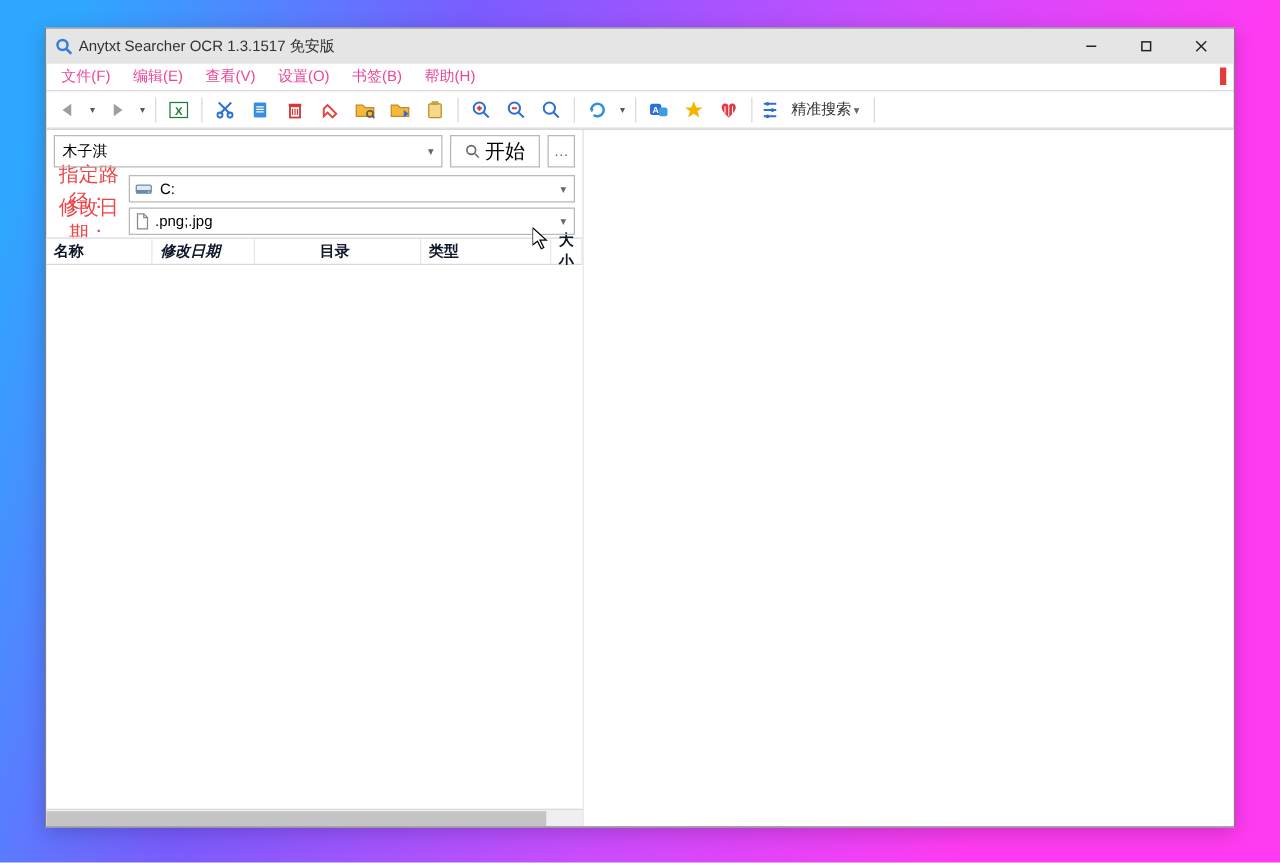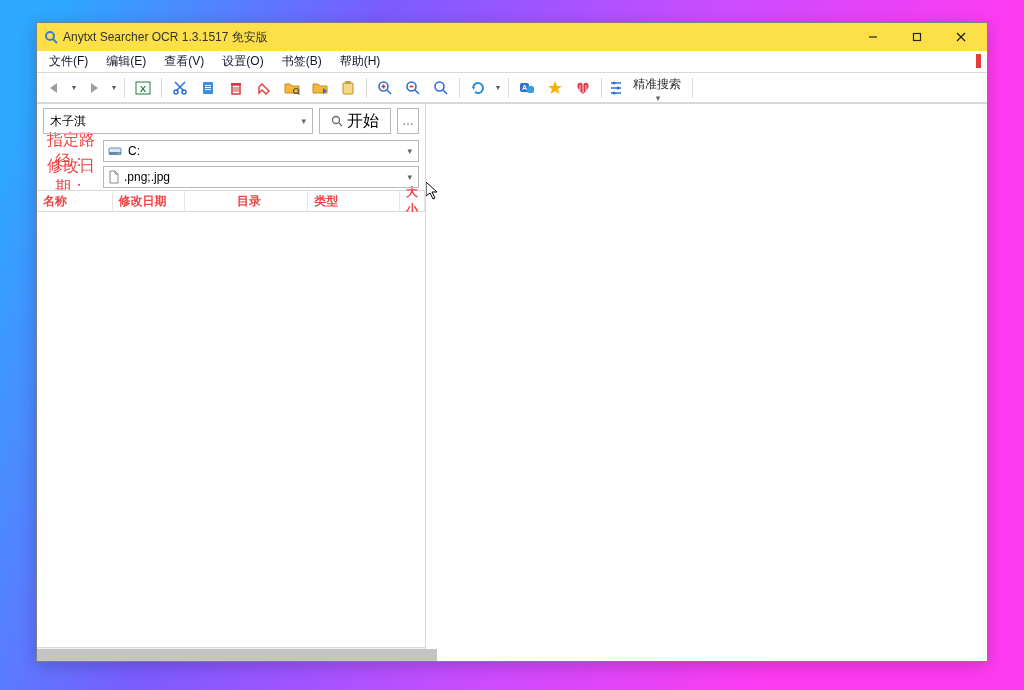--- a/index.html
+++ b/index.html
@@ -22,21 +22,21 @@
     border: 1px solid #7f7f7f;
     display: flex;
     flex-direction: column;
     box-shadow: 0 4px 16px rgba(0,0,0,0.2);
   }
   .titlebar {
     height: 28px;
     display: flex;
     align-items: center;
     padding: 0 4px 0 6px;
-    background: #fde047;
+    background: #e5e5e5;
   }
   .titlebar .app-icon {
     width: 16px; height: 16px;
     display:flex; align-items:center; justify-content:center;
     margin-right: 4px;
   }
   .titlebar .title { flex: 1; font-size: 12px; color: #333; }
   .win-ctrl {
     width: 44px; height: 28px;
     display: flex; align-items: center; justify-content: center;
@@ -47,21 +47,21 @@
     height: 22px;
     display: flex;
     align-items: center;
     gap: 6px;
     padding: 0 6px;
     border-bottom: 1px solid #d9d9d9;
     position: relative;
   }
   .menubar .menu-item {
     padding: 2px 6px;
-    color: #0f172a;
+    color: #ec4899;
     font-size: 12px;
   }
   .menubar .red-dot {
     position: absolute;
     right: 6px;
     top: 3px;
     width: 5px; height: 14px;
     background: #e43b3b;
   }
 
@@ -87,21 +87,20 @@
     width: 10px; height: 26px;
     display:flex; align-items:center; justify-content:center;
     font-size: 8px; color:#555;
   }
   .precise-btn {
     height: 24px;
     display: flex; align-items: center;
     padding: 0 6px;
     font-size: 12px;
     color: #333;
-    flex-direction: column;
   }
 
   .search-row {
     height: 34px;
     display: flex;
     align-items: center;
     gap: 6px;
     padding: 4px 6px;
   }
   .search-input {
@@ -159,48 +158,48 @@
     font-size: 9px; color: #666;
   }
 
   .content {
     flex: 1;
     display: flex;
     overflow: hidden;
     border-top: 1px solid #d9d9d9;
   }
   .left-pane {
-    width: 389px;
+    width: 430px;
     display: flex;
     flex-direction: column;
     border-right: 1px solid #d9d9d9;
   }
   .left-top {
     display:flex; flex-direction:column;
   }
   .table-header {
     height: 22px;
     display: flex;
     align-items: center;
     border-top: 1px solid #d9d9d9;
     border-bottom: 1px solid #d9d9d9;
     font-size: 12px;
-    color: #ef4444;
+    color: #0f172a;
     background:#fff;
     text-align:center;
   }
   .table-header .col {
     padding: 0 6px;
     border-right: 1px solid #e6e6e6;
     height: 100%;
     display:flex; align-items:center;
     font-weight: 600;
   }
   .col-name { width: 90px; }
-  .col-date { width: 86px; }
+  .col-date { width: 86px; font-style: italic; }
   .col-dir  { width: 92px; margin-left: 46px; }
   .col-type { width: 110px; }
   .col-size { flex:1; justify-content:flex-end; border-right:none; }
   .table-body { flex: 1; background: #fff; }
   .hscroll-track {
     height: 14px;
     background: #efefef;
     border-top: 1px solid #d9d9d9;
     position: relative;
   }

